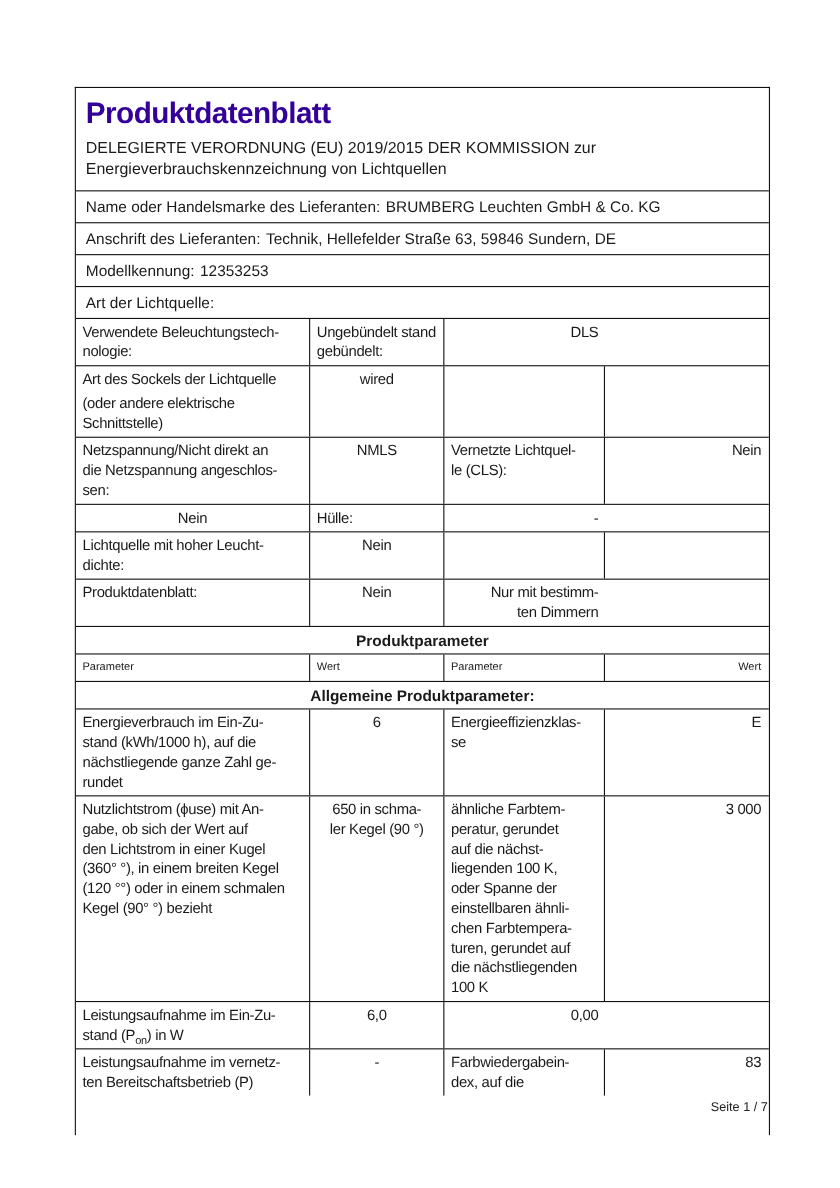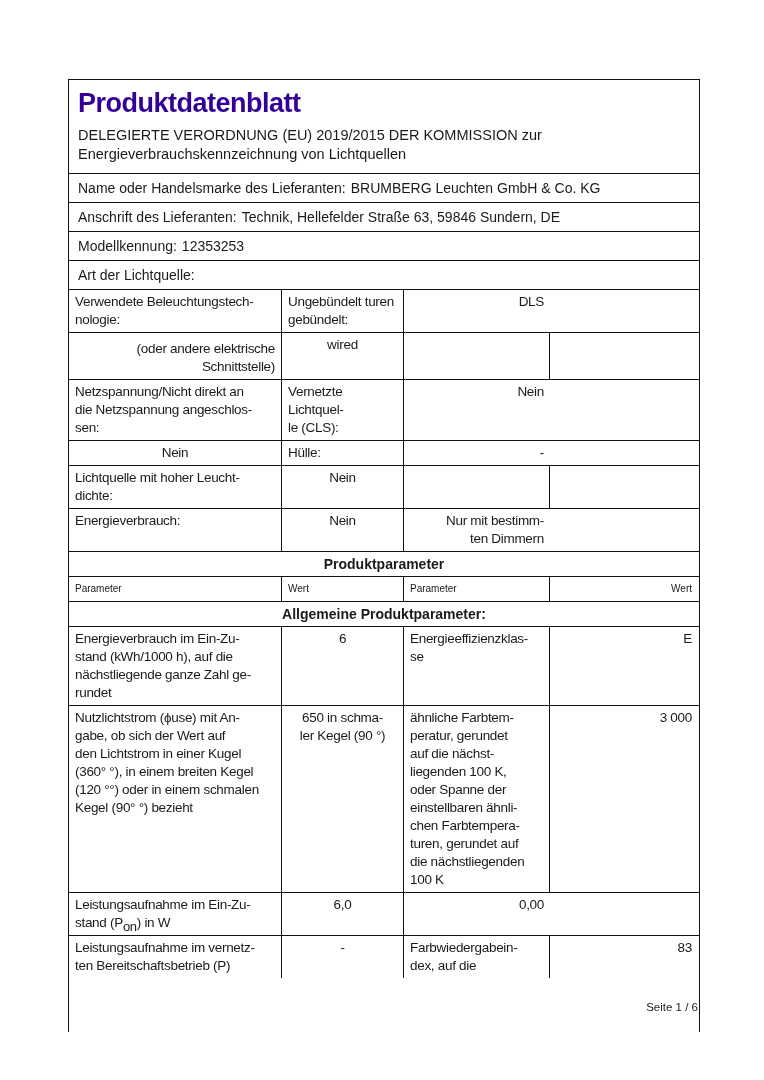--- a/index.html
+++ b/index.html
@@ -20,25 +20,25 @@
   .b{font-weight:normal;}
   .inforow .val{margin-left:5px;}
   .grid{display:grid;grid-template-columns:213px 122px 146px 148px;}
   .cell{
     padding:3px 6px;font-size:13.5px;line-height:18px;letter-spacing:-0.3px;
     box-sizing:border-box;border-right:1.5px solid #111;overflow:hidden;
   }
   .cell:last-child{border-right:none;text-align:right;}
   .pre{white-space:pre-line;}
   .c-val{text-align:center;}
-  .gap{margin-top:4px;text-align:right;}
+  .gap{margin-top:4px;}
   .secrow{text-align:center;font-weight:bold;font-size:14px;padding:3px 6px;line-height:18px;}
   .colhdr .cell{font-size:10px;letter-spacing:0;}
   .last{border-bottom:none;}
-  sub{font-size:13px;line-height:0;}
+  sub{font-size:10px;line-height:0;}
   .footer{
     position:absolute;left:68px;top:1001px;width:630px;text-align:right;
     font-size:11.5px;color:#222;
   }
 </style>
 </head>
 <body>
 
 <div class="sheet">
 
@@ -57,60 +57,62 @@
   <div class="row inforow">
     <span class="b">Modellkennung:</span><span class="val">12353253</span>
   </div>
   <div class="row inforow">
     <span class="b">Art der Lichtquelle:</span>
   </div>
 
   <div class="row grid">
     <div class="cell pre">Verwendete Beleuchtungstech-
 nologie:</div>
-    <div class="cell pre">Ungebündelt turen
+    <div class="cell pre">Ungebündelt stand
 gebündelt:</div>
     <div class="cell c-val pre">DLS</div>
   </div>
 
   <div class="row grid">
     <div class="cell">
+      <div class="pre">Art des Sockels der Lichtquelle</div>
       <div class="pre gap">(oder andere elektrische
 Schnittstelle)</div>
     </div>
     <div class="cell c-val">wired</div>
     <div class="cell pre"></div>
     <div class="cell c-val pre"></div>
   </div>
 
   <div class="row grid">
     <div class="cell pre">Netzspannung/Nicht direkt an
 die Netzspannung angeschlos-
 sen:</div>
+    <div class="cell c-val">NMLS</div>
     <div class="cell pre">Vernetzte Lichtquel-
 le (CLS):</div>
     <div class="cell c-val pre">Nein</div>
   </div>
 
   <div class="row grid">
     <div class="cell c-val">Nein</div>
     <div class="cell pre">Hülle:</div>
     <div class="cell c-val pre">-</div>
   </div>
 
   <div class="row grid">
     <div class="cell pre">Lichtquelle mit hoher Leucht-
 dichte:</div>
     <div class="cell c-val">Nein</div>
     <div class="cell pre"></div>
     <div class="cell c-val pre"></div>
   </div>
 
   <div class="row grid">
-    <div class="cell pre">Energieverbrauch:</div>
+    <div class="cell pre">Produktdatenblatt:</div>
     <div class="cell c-val">Nein</div>
     <div class="cell c-val pre">Nur mit bestimm-
 ten Dimmern</div>
   </div>
 
   <div class="row secrow">Produktparameter</div>
 
   <div class="row grid colhdr">
     <div class="cell">Parameter</div>
     <div class="cell">Wert</div>
@@ -161,13 +163,13 @@
 
   <div class="row grid last">
     <div class="cell">Leistungsaufnahme im vernetz-<br>ten Bereitschaftsbetrieb (P)</div>
     <div class="cell c-val">-</div>
     <div class="cell">Farbwiedergabein-<br>dex, auf die</div>
     <div class="cell c-val">83</div>
   </div>
 
 </div>
 
-<div class="footer">Seite 1 / 6</div>
+<div class="footer">Seite 1 / 7</div>
 
 </body></html>

